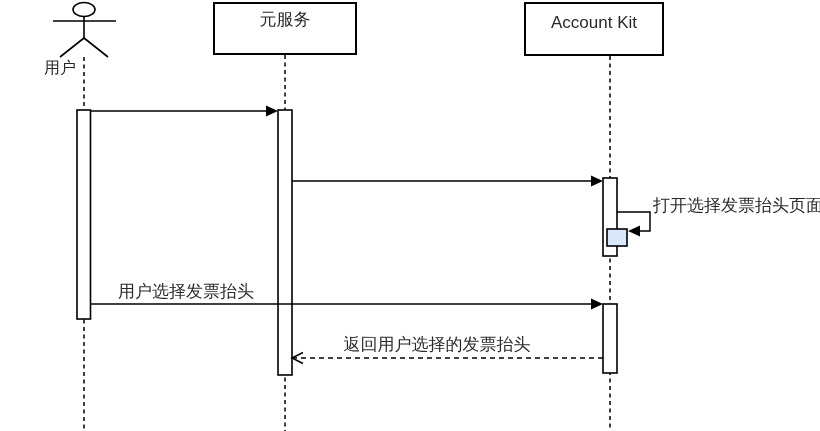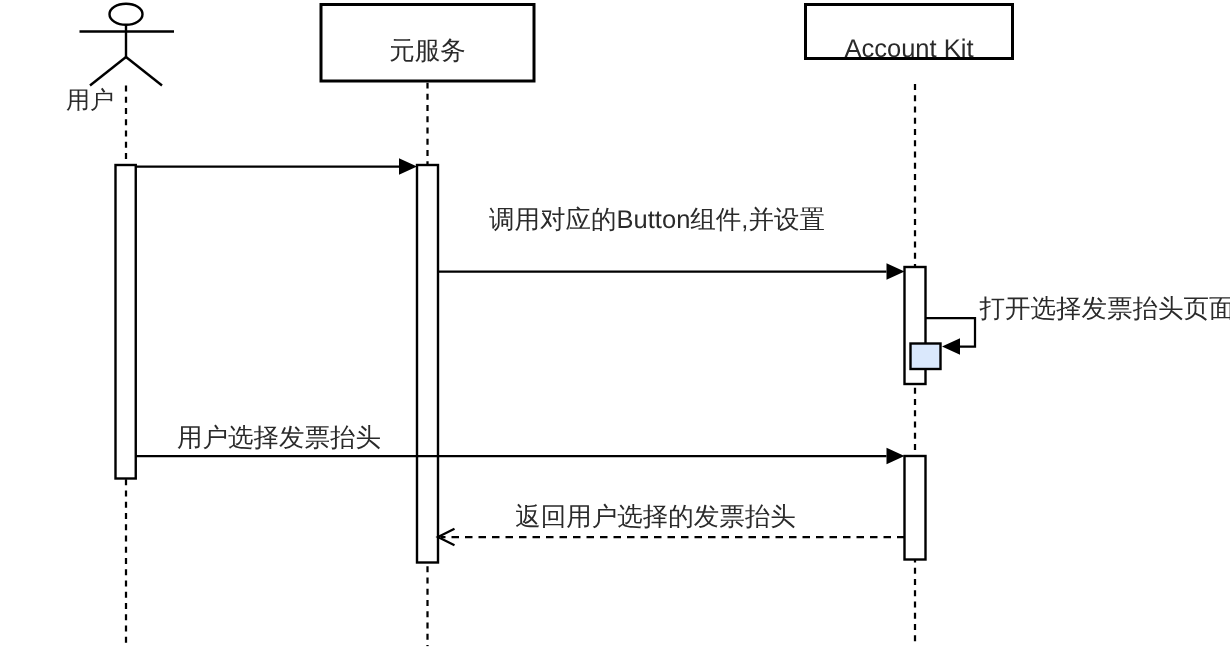--- a/index.html
+++ b/index.html
@@ -5,22 +5,22 @@
   html,body{margin:0;padding:0;background:#ffffff;}
   .stage{
     position:relative;width:820px;height:431px;background:#ffffff;overflow:hidden;
     font-family:"Liberation Sans","DejaVu Sans",sans-serif;color:#1f1f1f;
   }
   .stage svg{position:absolute;left:0;top:0;}
   .pbox{
     position:absolute;box-sizing:border-box;background:#ffffff;border:2px solid #000000;
     text-align:center;font-size:17px;color:#2a2a2a;
   }
-  .pbox-meta{left:213px;top:2px;width:144px;height:53px;padding-top:18px;}
-  .pbox-ak{left:536px;top:2px;width:140px;height:38px;padding-top:19px;}
+  .pbox-meta{left:213px;top:2px;width:144px;height:53px;padding-top:4px;}
+  .pbox-ak{left:524px;top:2px;width:140px;height:54px;padding-top:9px;}
   .lbl{position:absolute;font-size:17px;line-height:20px;color:#2a2a2a;white-space:nowrap;}
   .lbl-actor{left:44px;top:58px;width:80px;font-size:16px;}
   .lbl-m1{left:86px;top:88px;width:200px;text-align:center;}
   .lbl-m2{left:268px;top:136px;width:340px;text-align:center;line-height:21px;}
   .lbl-m2 span{display:block;}
   .lbl-m3{left:653px;top:196px;}
   .lbl-m4{left:86px;top:282px;width:200px;text-align:center;}
   .lbl-m5{left:287px;top:335px;width:300px;text-align:center;}
 </style>
 </head>
@@ -78,21 +78,20 @@
     <span>元服务</span>
   </div>
   <div class="pbox pbox-ak">
     <span>Account Kit</span>
   </div>
 
   <div class="lbl lbl-actor">用户</div>
 
 
   <div class="lbl lbl-m2">
-    <span>调用对应的Button组件,并设置</span>
   </div>
 
   <div class="lbl lbl-m3">打开选择发票抬头页面</div>
 
   <div class="lbl lbl-m4">用户选择发票抬头</div>
 
   <div class="lbl lbl-m5">返回用户选择的发票抬头</div>
 </div>
 
 </body></html>

